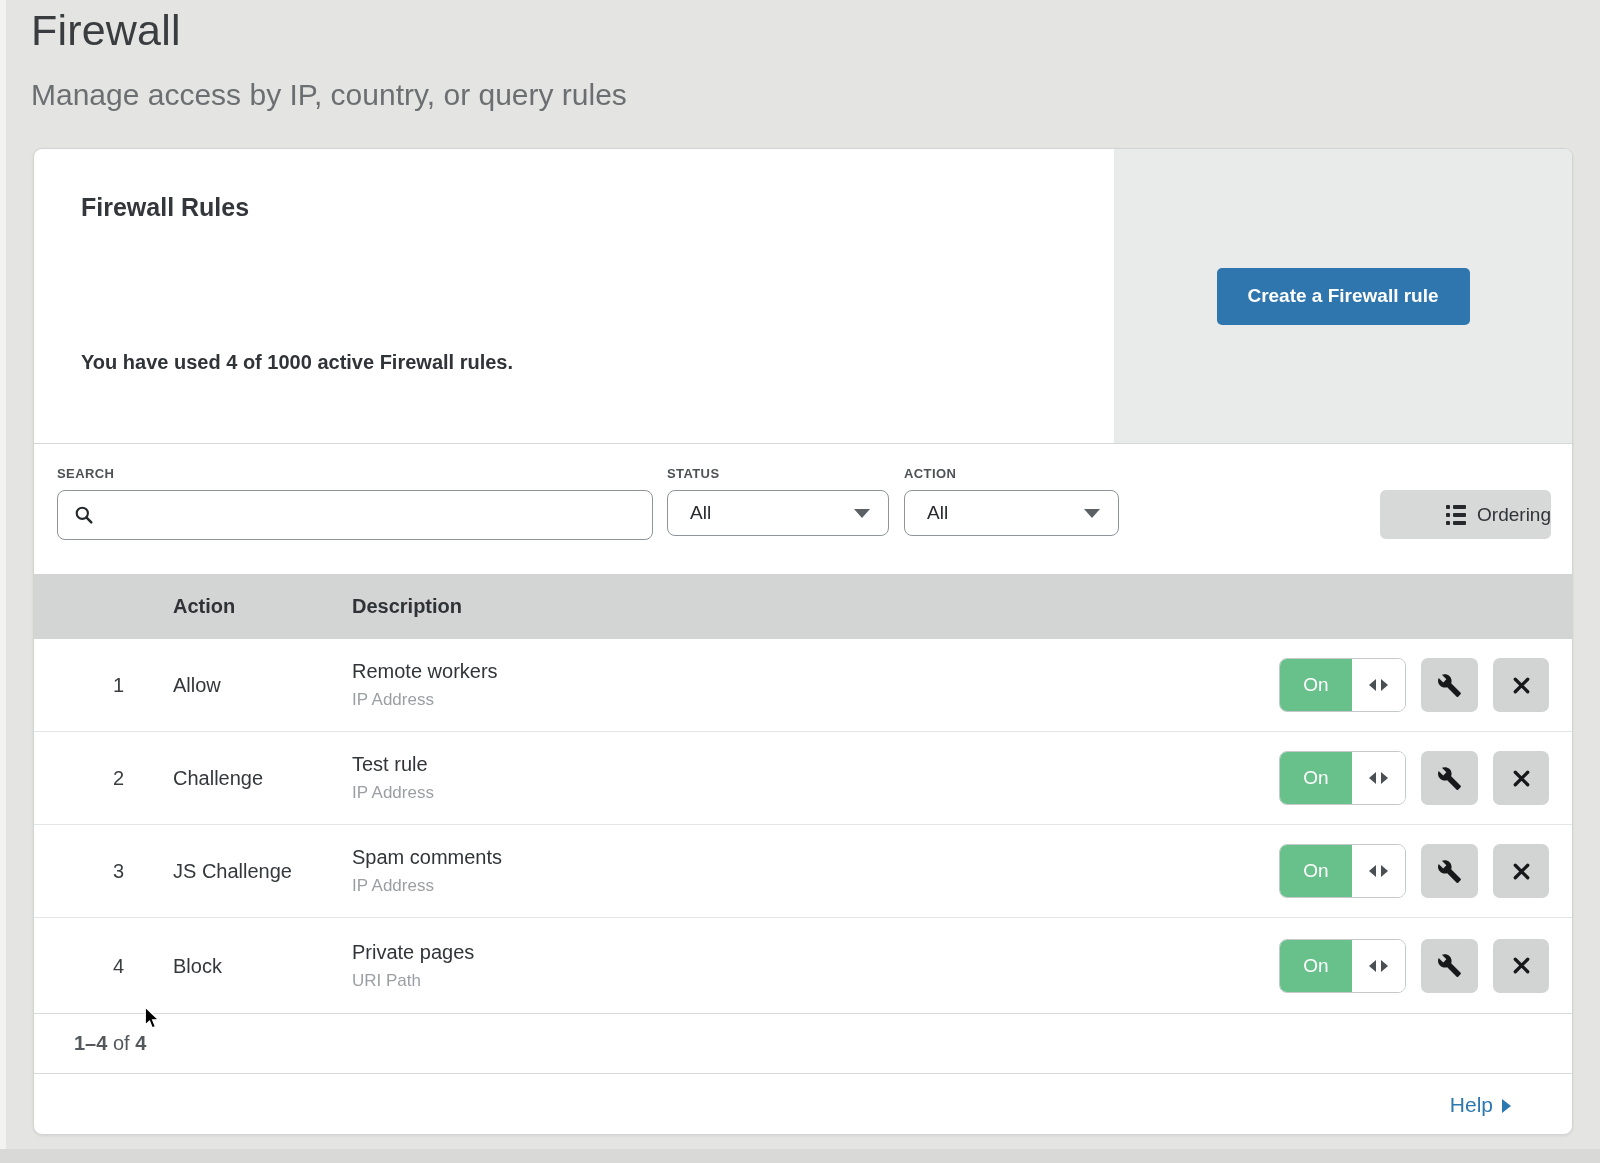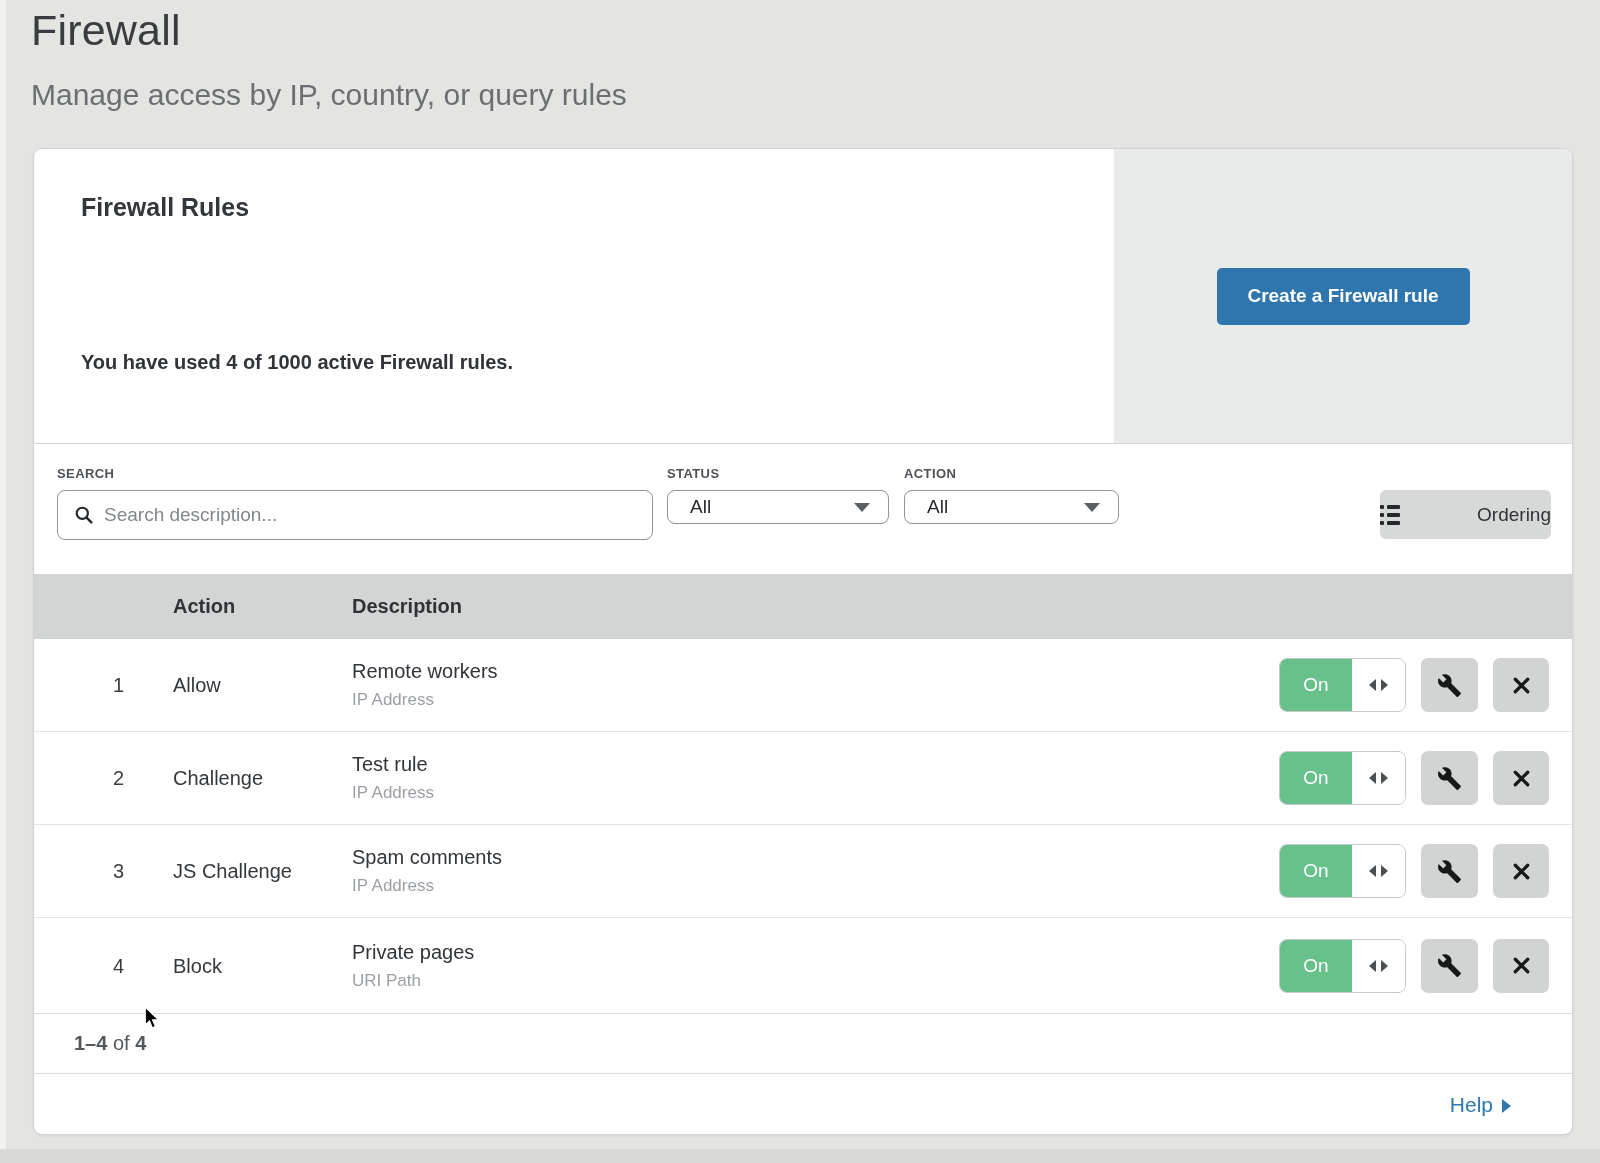--- a/index.html
+++ b/index.html
@@ -27,27 +27,27 @@
 
   
   .filters { position:absolute; left:0; top:295px; width:100%; height:130px; }
   .filter-label { position:absolute; top:22px; font-size:13px; font-weight:700; letter-spacing:0.4px; color:#4e5256; }
   .lbl-search { left:23px; } .lbl-status { left:633px; } .lbl-action { left:870px; }
   .search-box { position:absolute; left:23px; top:46px; width:596px; height:50px; background:#fff;
                 border:1px solid #8e9499; border-radius:8px; display:flex; align-items:center; padding-left:16px; }
   .search-box input { border:none; outline:none; flex:1; margin-left:10px; font-size:19px; color:#33373b;
                       font-family:"Liberation Sans",sans-serif; background:transparent; }
   .search-box input::placeholder { color:#83878c; }
-  .select { position:absolute; top:46px; height:34px; background:#fff; border:1px solid #8e9499; border-radius:8px;
+  .select { position:absolute; top:46px; height:46px; background:#fff; border:1px solid #8e9499; border-radius:8px;
             display:flex; align-items:center; padding:0 18px 0 22px; font-size:19px; color:#26292d; cursor:pointer; }
   .sel-status { left:633px; width:222px; } .sel-action { left:870px; width:215px; }
   .select .caret { margin-left:auto; width:0; height:0; border-left:8px solid transparent; border-right:8px solid transparent;
                    border-top:9px solid #5b6065; }
   .ordering-btn { position:absolute; left:1346px; top:46px; width:171px; height:49px; background:#d7d8d8; border:none;
-                  border-radius:6px; display:flex; align-items:center; justify-content:space-between; gap:11px;
+                  border-radius:6px; display:flex; align-items:center; justify-content:flex-end; gap:11px;
                   font-size:19px; color:#303438; font-family:"Liberation Sans",sans-serif; cursor:pointer; }
   .list-icon { display:flex; flex-direction:column; gap:4px; }
   .list-icon .li-row { display:flex; align-items:center; gap:3px; }
   .list-icon .dot { width:4px; height:4px; background:#26292c; border-radius:1px; }
   .list-icon .bar { width:13px; height:4px; background:#26292c; border-radius:1px; }
 
   
   .thead { position:absolute; left:0; top:425px; width:100%; height:65px; background:#d3d4d4;
            display:flex; align-items:center; font-size:20px; font-weight:700; color:#2f3337; }
   .th-action { position:absolute; left:139px; } .th-desc { position:absolute; left:318px; }
@@ -102,21 +102,20 @@
 
   <div class="filters">
     <div class="filter-label lbl-search">SEARCH</div>
     <div class="search-box">
       <span style="display:flex;">
         <svg width="20" height="20" viewBox="0 0 20 20">
             <circle cx="8.3" cy="8.3" r="5.6" fill="none" stroke="#24282b" stroke-width="2.1"></circle>
             <line x1="12.6" y1="12.6" x2="17.3" y2="17.3" stroke="#24282b" stroke-width="2.5" stroke-linecap="round"></line>
           </svg>
       </span>
-      <input type="text" placeholder="Search description..." style="">
     </div>
 
     <div class="filter-label lbl-status">STATUS</div>
     <div class="select sel-status">
       <span>All</span>
       <span class="caret"></span>
     </div>
 
     <div class="filter-label lbl-action">ACTION</div>
     <div class="select sel-action">

